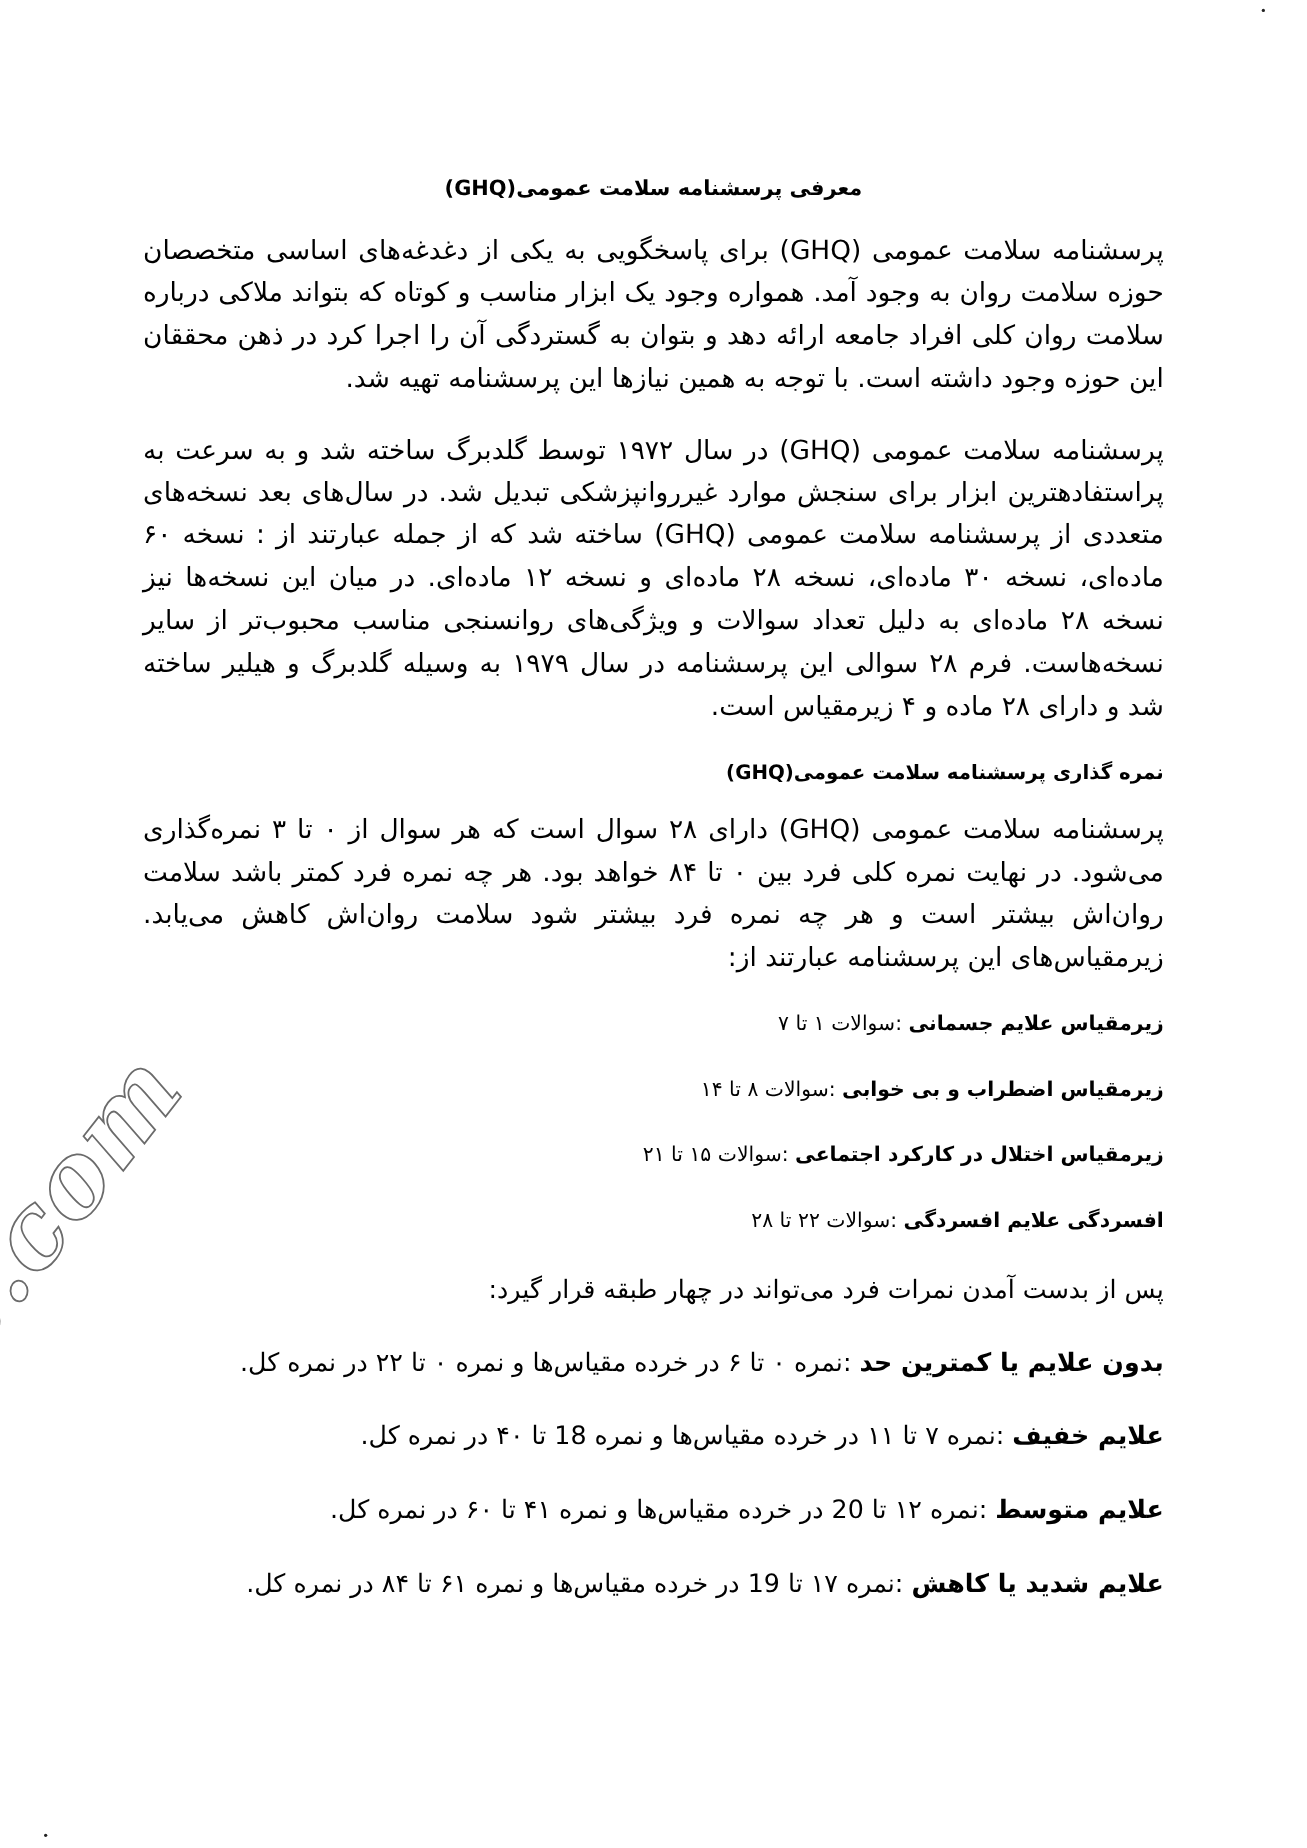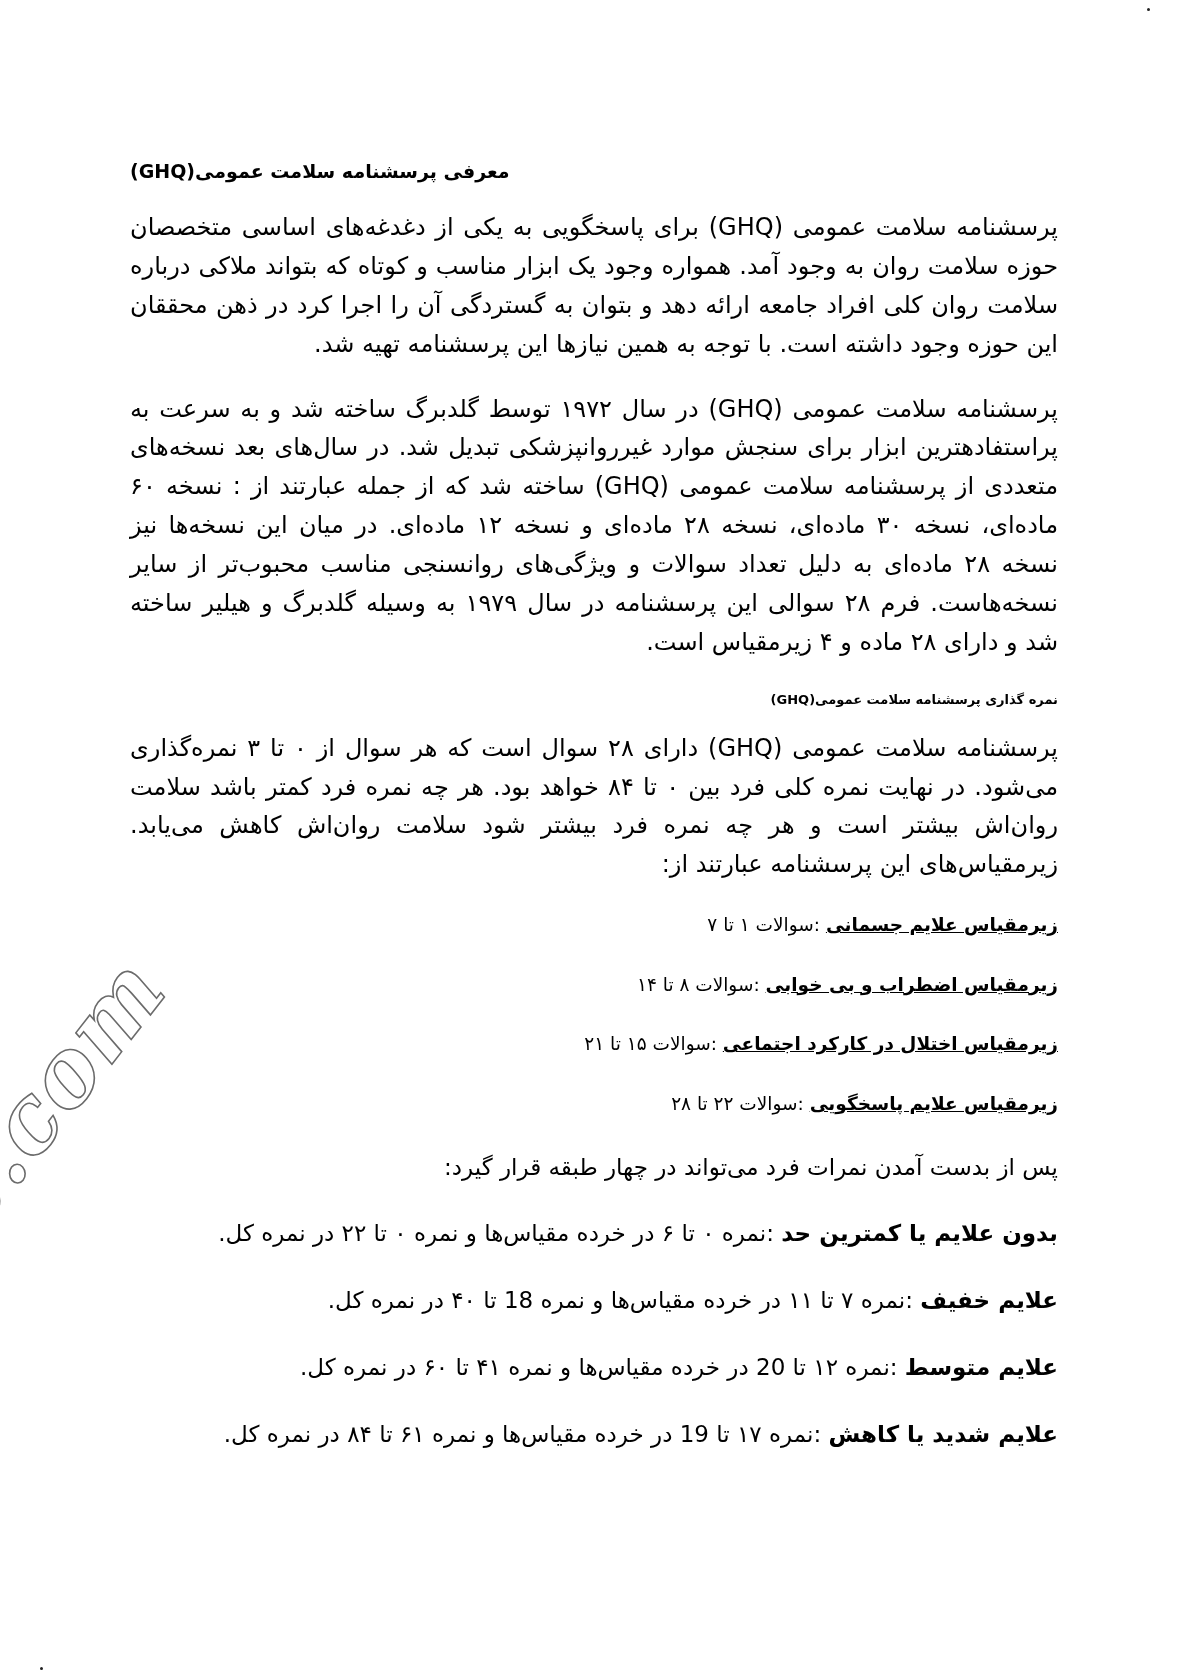--- a/index.html
+++ b/index.html
@@ -39,26 +39,26 @@
     left: 40px;
     width: 3px;
     height: 3px;
     background: #222;
     border-radius: 50%;
   }
   h1.doc-title {
     font-size: 19px;
     font-weight: bold;
     margin: 0 0 26px 0;
-    text-align: left;
+    text-align: center;
     direction: rtl;
     letter-spacing: 0;
   }
   h2.section-title {
-    font-size: 13px;
+    font-size: 18px;
     font-weight: bold;
     margin: 30px 0 22px 0;
     text-align: right;
     direction: rtl;
   }
   p.para {
     font-size: 24px;
     line-height: 1.62;
     margin: 0 0 26px 0;
     text-align: justify;
@@ -70,21 +70,20 @@
   }
   .scale-line {
     font-size: 18.5px;
     line-height: 1.6;
     margin: 0 0 30px 0;
     direction: rtl;
     text-align: right;
   }
   .scale-line .lbl {
     font-weight: bold;
-    text-decoration: underline;
   }
   .scale-line .val {
     font-weight: normal;
   }
   .level-line {
     font-size: 23px;
     line-height: 1.6;
     margin: 0 0 30px 0;
     direction: rtl;
     text-align: right;
@@ -157,21 +156,21 @@
       <span class="lbl">زیرمقیاس اضطراب و بی خوابی</span>
       <span class="val">:سوالات ۸ تا ۱۴</span>
     </div>
 
     <div class="scale-line">
       <span class="lbl">زیرمقیاس اختلال در کارکرد اجتماعی</span>
       <span class="val">:سوالات ۱۵ تا ۲۱</span>
     </div>
 
     <div class="scale-line">
-      <span class="lbl">زیرمقیاس علایم پاسخگویی</span>
+      <span class="lbl">افسردگی علایم افسردگی</span>
       <span class="val">:سوالات ۲۲ تا ۲۸</span>
     </div>
 
     <div class="mid-note">پس از بدست آمدن نمرات فرد می‌تواند در چهار طبقه قرار گیرد:</div>
 
     <div class="level-line">
       <span class="lbl">بدون علایم یا کمترین حد</span>
       <span class="val">:نمره ۰ تا ۶ در خرده مقیاس‌ها و نمره ۰ تا ۲۲ در نمره کل.</span>
     </div>
 

